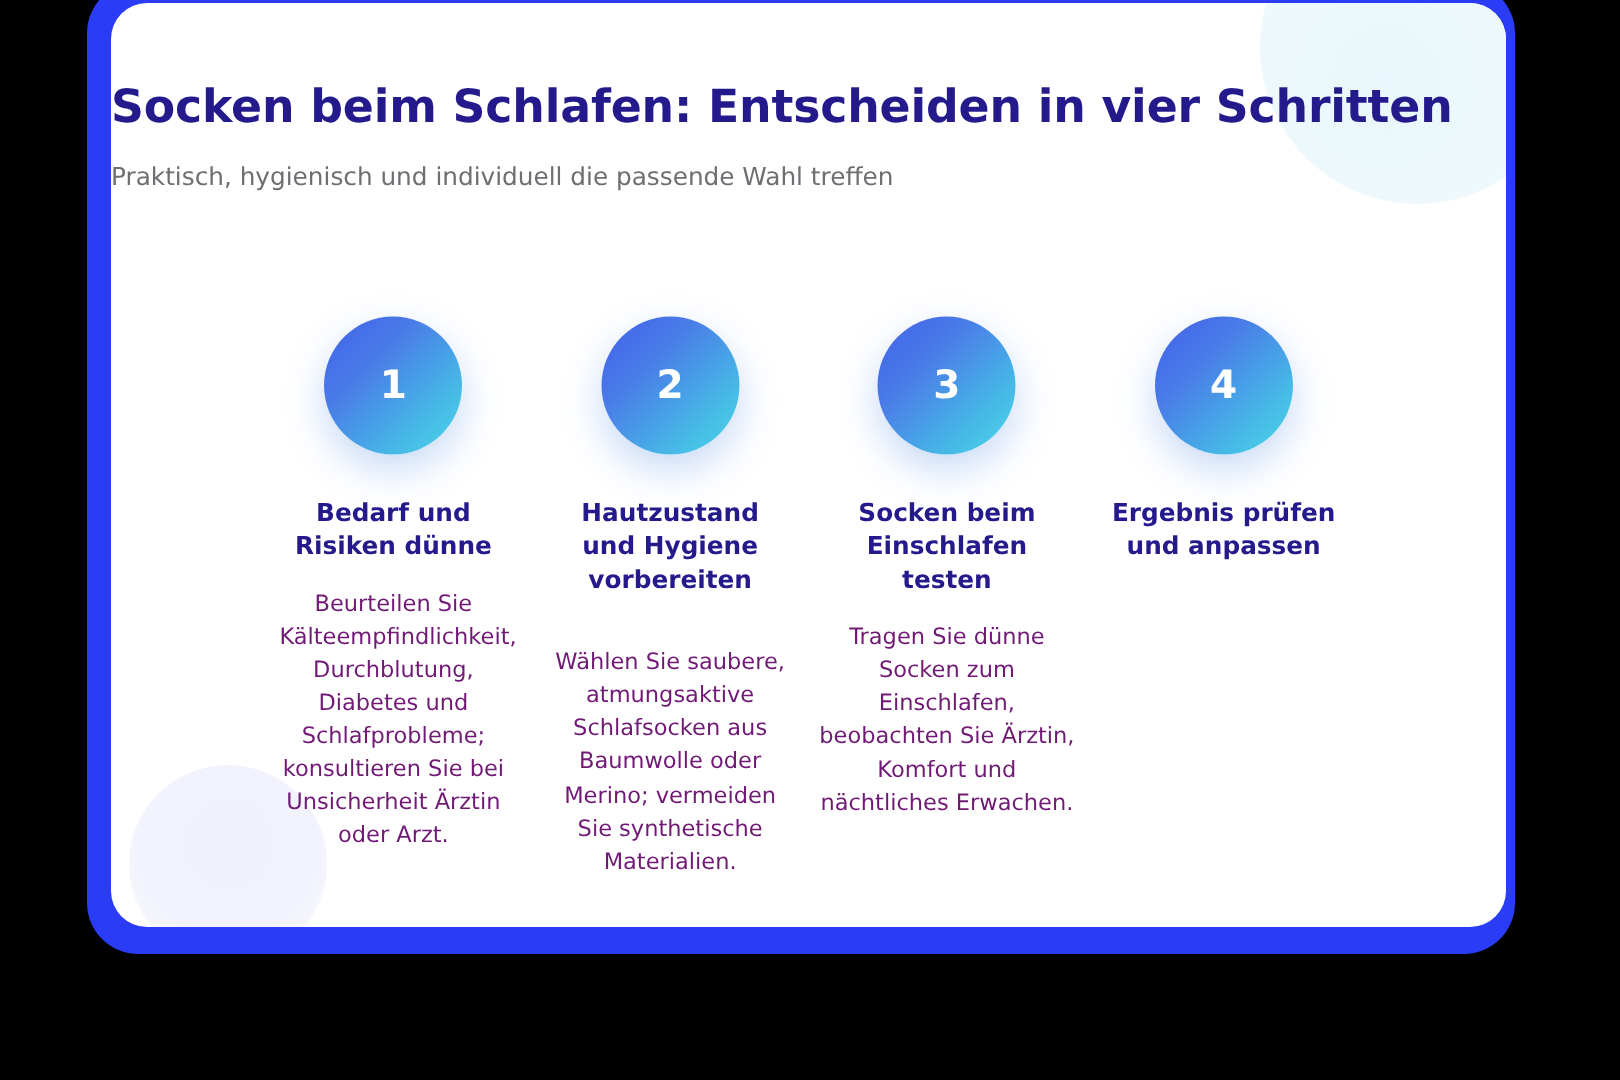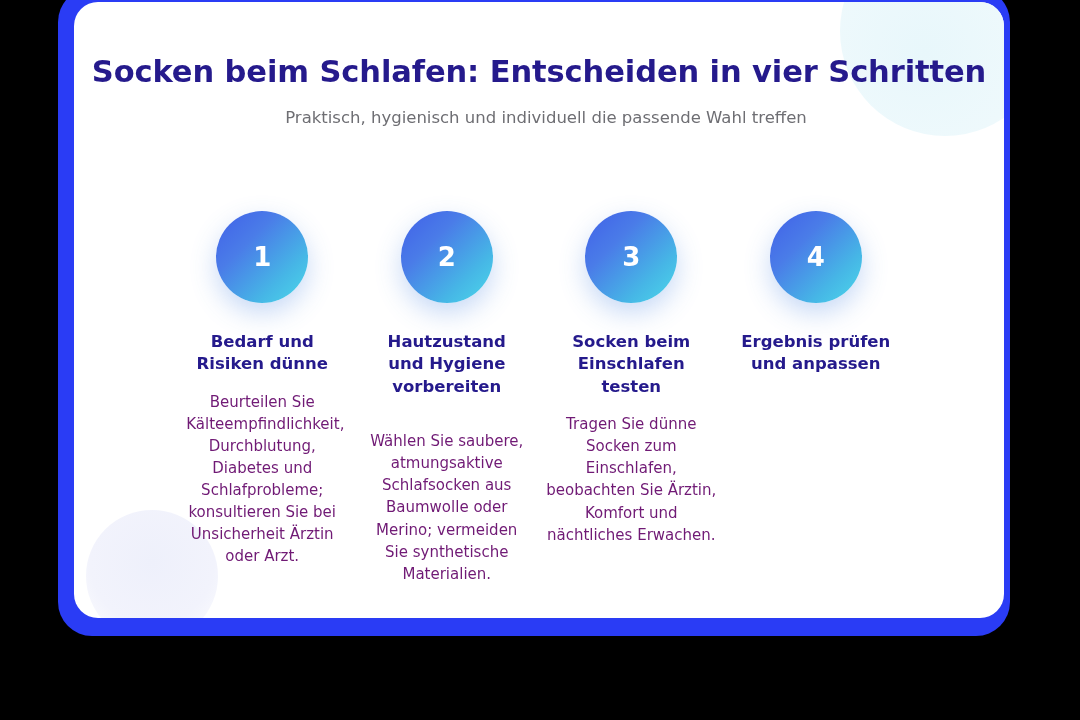--- a/index.html
+++ b/index.html
@@ -55,37 +55,35 @@
     width: 132px;
     height: 132px;
     left: 12px;
     bottom: -24px;
     background: radial-gradient(circle at 50% 40%, #eef0fb 0%, #f2f3fc 60%, rgba(244,245,253,0) 100%);
   }
 
   
   #header {
     position: relative;
-    text-align: center;
     padding-top: 52px;
     z-index: 2;
   }
   #page-title {
     margin: 0;
     font-size: 30.5px;
     font-weight: bold;
     color: #251a8c;
     letter-spacing: -0.1px;
   }
   #page-subtitle {
     margin: 19px 0 0 0;
     font-size: 16.5px;
     color: #6e6e73;
     font-weight: normal;
-    padding-left: 14px;
   }
 
   
   #steps {
     position: relative;
     z-index: 2;
     display: flex;
     justify-content: center;
     align-items: flex-start;
     margin-top: 84px;

